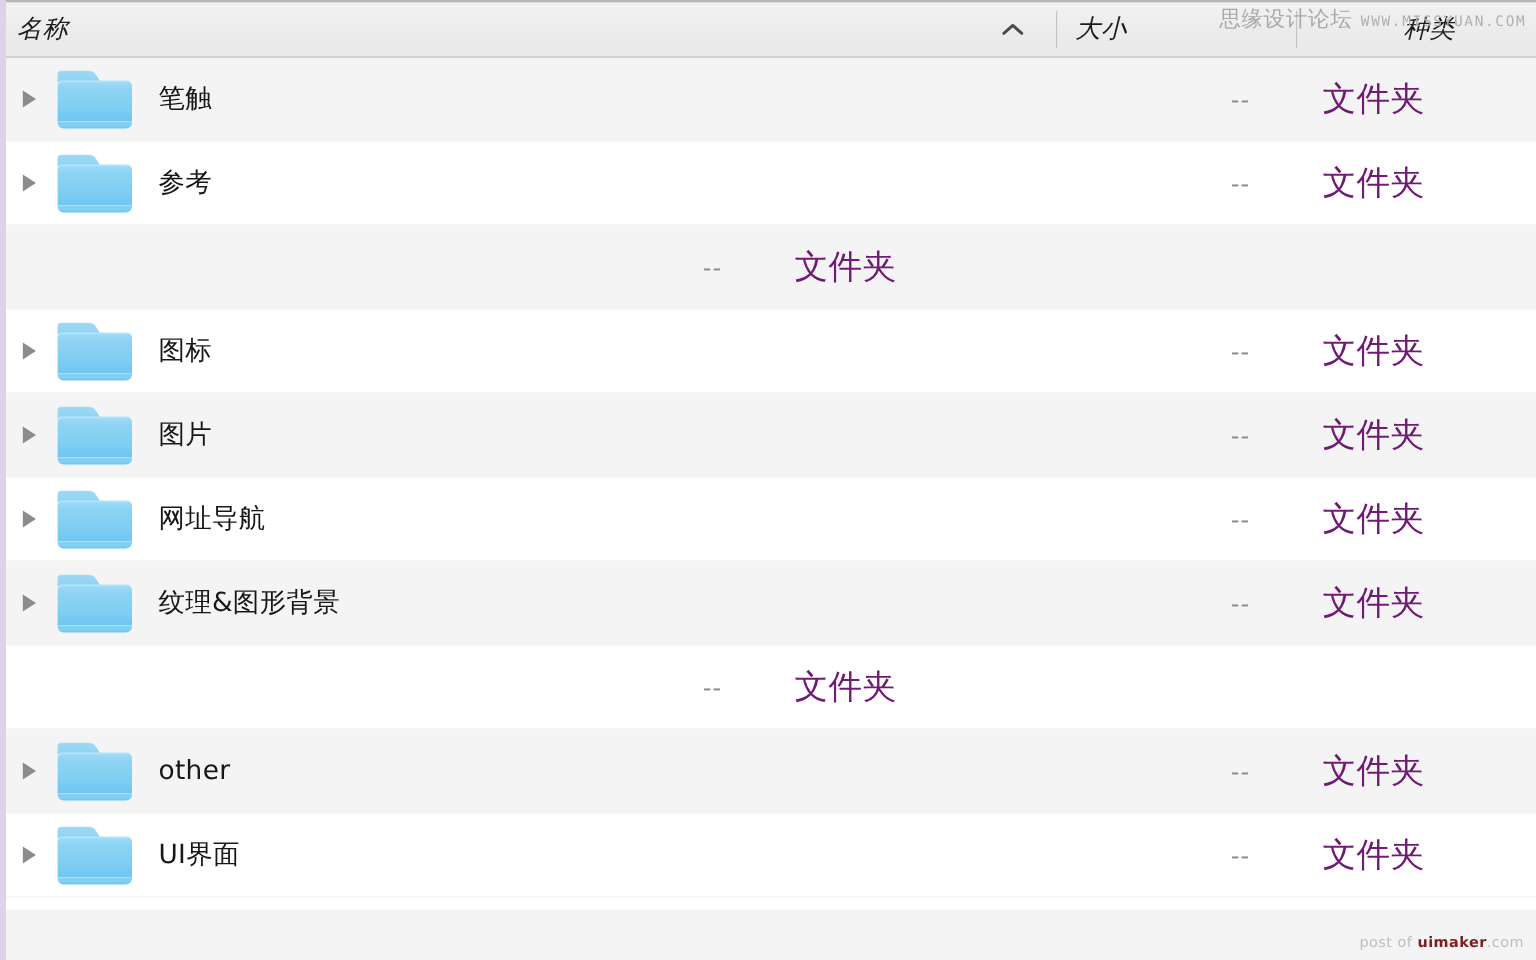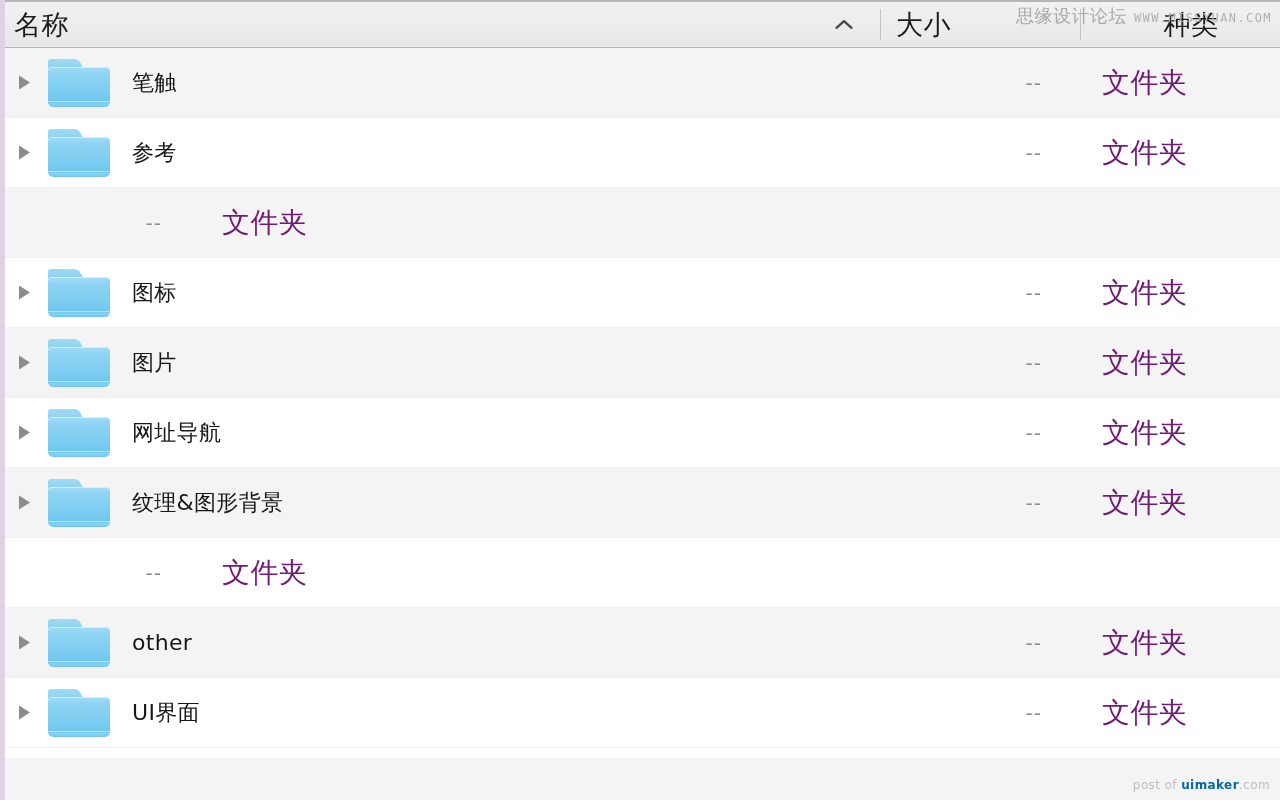--- a/index.html
+++ b/index.html
@@ -60,25 +60,26 @@
     content: "";
     position: absolute;
     left: 0;
     top: 7px;
     bottom: 7px;
     width: 1px;
     background: #c4c4c4;
   }
 
   .hlabel {
-    font-size: 27px;
+    font-size: 21px;
     color: #1c1c1c;
     letter-spacing: .5px;
     line-height: 1;
     font-family: "DejaVu Sans", "Liberation Sans", sans-serif;
+    font-style: italic;
   }
 
   .sort-chevron {
     position: absolute;
     right: 26px;
     top: 50%;
     transform: translateY(-50%);
     width: 20px;
     height: 14px;
     display: flex;
@@ -96,20 +97,21 @@
     overflow: hidden;
   }
 
   .row {
     position: relative;
     display: flex;
     align-items: center;
     height: 70px;
     background: #ffffff;
     border-bottom: 1px solid #f0f0f0;
+    justify-content: center;
   }
   .row.alt { background: #f4f4f4; }
 
   .cell-name {
     width: 880px;
     display: flex;
     align-items: center;
     flex: none;
     padding-left: 0px;
   }
@@ -254,21 +256,21 @@
     position: absolute;
     right: 10px;
     bottom: 8px;
     z-index: 9;
     font-size: 12px;
     color: #bdbdbd;
     letter-spacing: .4px;
     pointer-events: none;
     font-family: "DejaVu Sans", "Liberation Sans", sans-serif;
   }
-  .wm-bottom b { color: #0369a1; font-weight: bold; }
+  .wm-bottom b { color: #7f1d1d; font-weight: bold; }
 </style>
 </head>
 <body>
 
 <div id="app">
 
   <div class="left-edge"></div>
 
   <div class="col-header">
 

